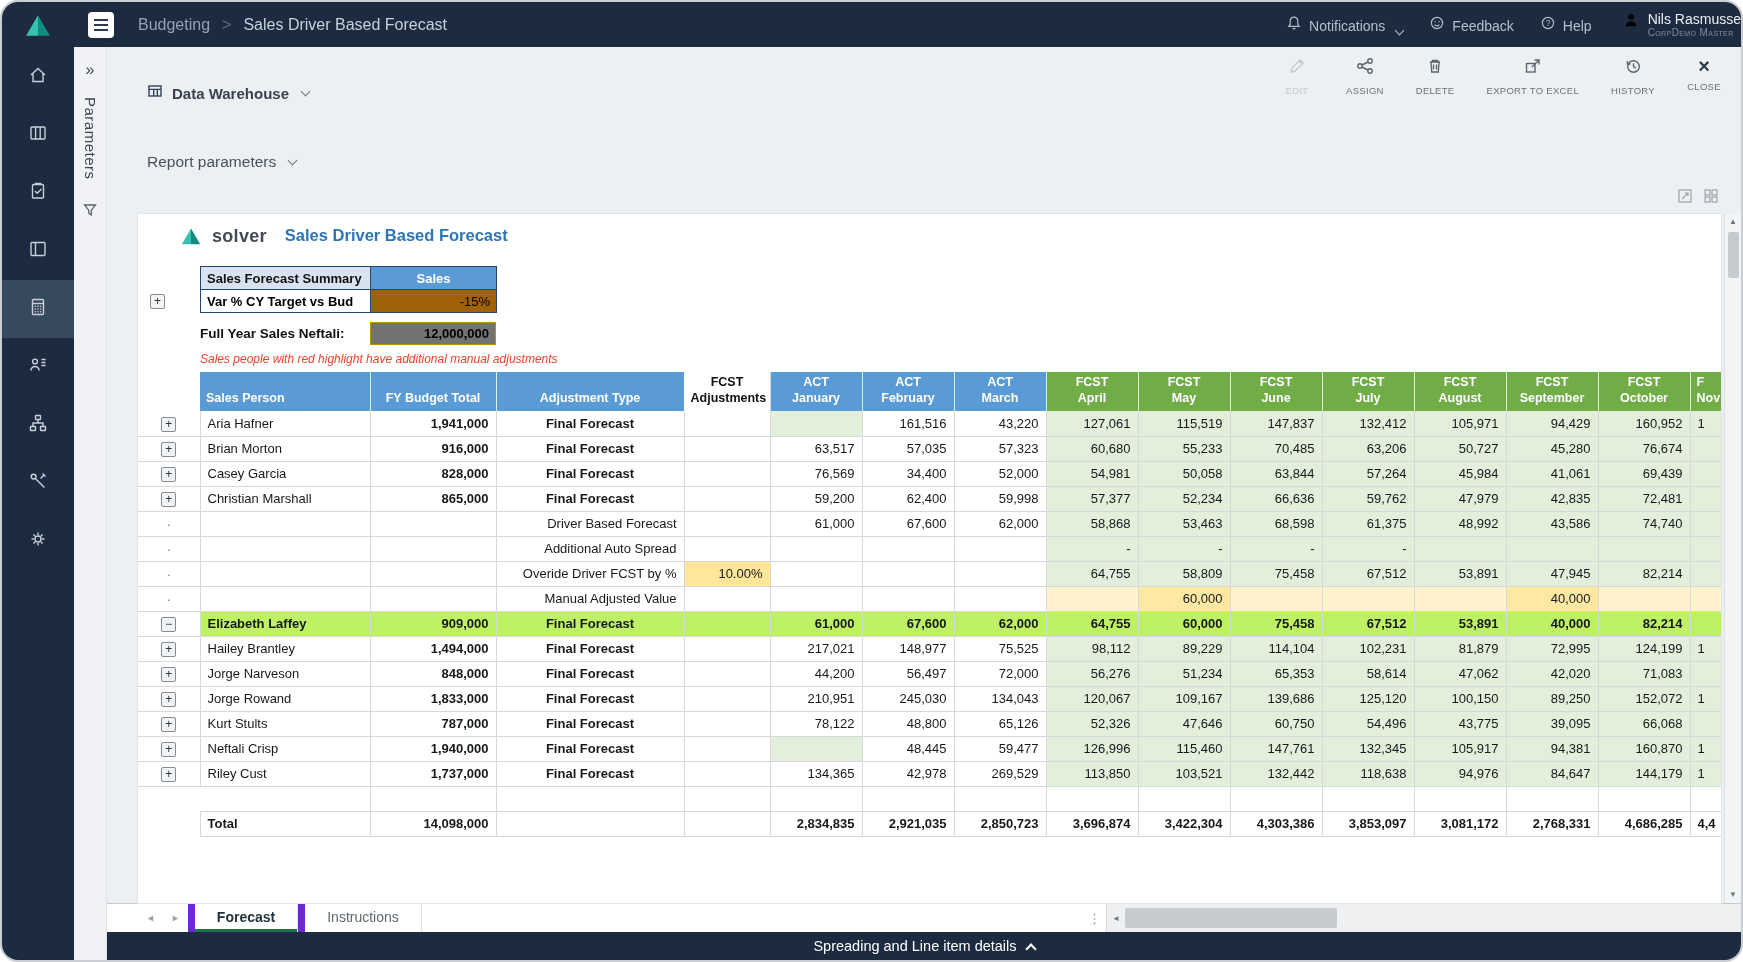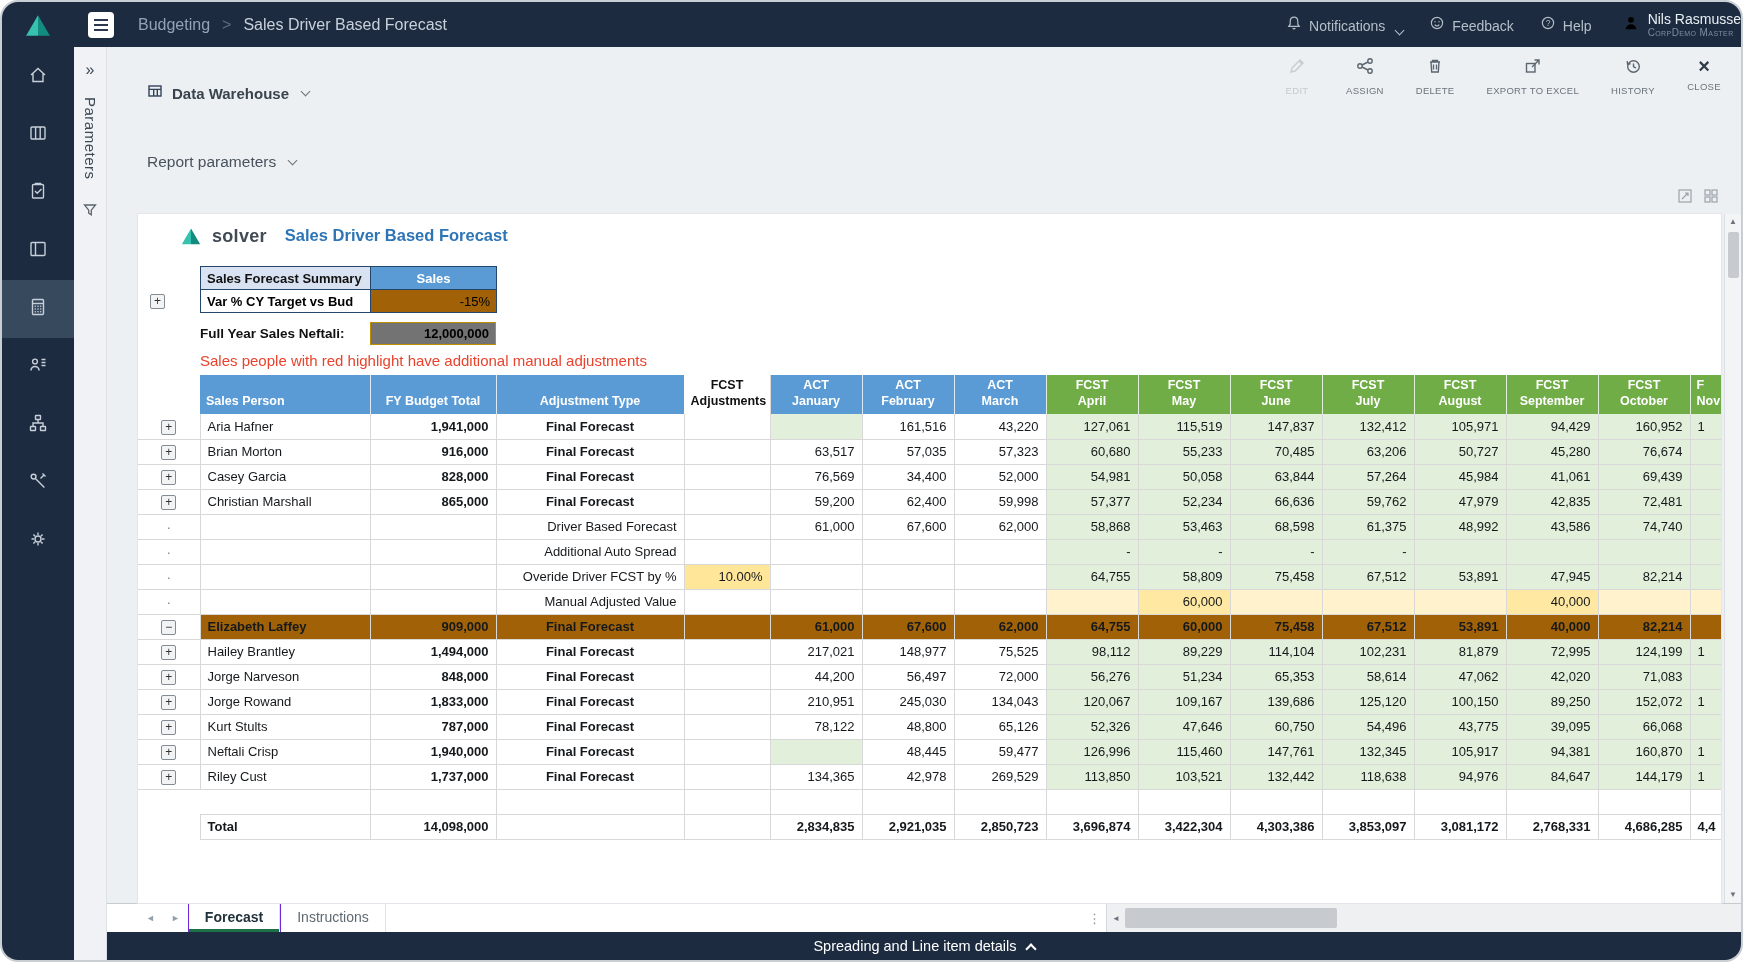--- a/index.html
+++ b/index.html
@@ -22,21 +22,21 @@
   .hamburger { width: 26px; height: 26px; background: #ffffff; border-radius: 4px; display: flex; flex-direction: column; justify-content: center; align-items: center; gap: 3px; cursor: pointer; flex-shrink: 0; }
   .hamburger i { display: block; width: 14px; height: 2px; background: #2b3850; }
   .breadcrumb { margin-left: 24px; font-size: 16px; display: flex; align-items: center; gap: 12px; }
   .bc-section { color: #93a2b4; cursor: pointer; }
   .bc-sep { color: #5e6f83; }
   .bc-page { color: #c7d1da; }
   .top-right { margin-left: auto; display: flex; align-items: center; gap: 26px; padding-right: 0; }
   .top-item { display: flex; align-items: flex-end; gap: 7px; color: #b4bfca; font-size: 14px; cursor: pointer; }
   .top-item svg { stroke: #b3bdc7; fill: none; stroke-width: 1.2; }
   .chev { display: inline-block; width: 7px; height: 7px; border-right: 1.6px solid currentColor; border-bottom: 1.6px solid currentColor; transform: rotate(45deg); margin-top: -4px; margin-left: 4px; }
-  .user-block { display: flex; align-items: center; gap: 8px; margin-left: 4px; cursor: pointer; }
+  .user-block { display: flex; gap: 8px; margin-left: 4px; cursor: pointer; }
   .user-texts { display: flex; flex-direction: column; align-items: flex-start; line-height: 1.15; }
   .user-name { color: #e9eef3; font-size: 14px; }
   .user-role { color: #7e8fa3; font-size: 10px; font-variant: small-caps; letter-spacing: .4px; }
 
   
   .bodyrow { flex: 1; display: flex; min-height: 0; }
 
   
   .param-strip { width: 33px; background: #f0f2f5; border-right: 1px solid #dde1e5; display: flex; flex-direction: column; align-items: center; padding-top: 14px; flex-shrink: 0; }
   .param-collapse { color: #3e4a56; font-size: 16px; cursor: pointer; }
@@ -87,21 +87,21 @@
   table.sum td { border: 1px solid #24466b; height: 23px; padding: 0 6px; }
   .sum-h1 { width: 170px; background: #d9e2f0; font-weight: bold; color: #111; }
   .sum-h2 { width: 126px; background: #5b9bd5; color: #fff; font-weight: bold; text-align: center; }
   .sum-l { font-weight: bold; background: #fff; }
   .sum-v { text-align: right; background: #a16207; }
 
   .target-row { margin: 9px 0 0 62px; display: flex; align-items: center; }
   .target-label { width: 170px; font-size: 13.5px; font-weight: bold; color: #111; }
   .target-value { width: 126px; height: 23px; background: #737373; border: 1px solid #bf9000; text-align: right; padding-right: 6px; font-size: 13px; font-weight: bold; line-height: 21px; cursor: text; }
 
-  .note { margin: 7px 0 0 62px; font-size: 15px; color: #e8432c; }
+  .note { margin: 7px 0 0 62px; font-size: 12px; font-style: italic; color: #e8432c; }
 
   
   table.fcst { border-collapse: collapse; table-layout: fixed; width: 1588px; margin-top: 6px; font-size: 13px; }
   table.fcst th { vertical-align: bottom; padding: 3px 6px 5px; font-size: 12.5px; line-height: 1.25; font-weight: bold; }
   th.gutter, td.gutter { background: transparent; border: none; }
   .hc-blue { background: #5b9bd5; color: #fff; border-right: 1px solid rgba(255,255,255,.8); }
   .hc-green { background: #70ad47; color: #fff; border-right: 1px solid rgba(255,255,255,.8); }
   .hc-white { background: #fff; color: #111; border-right: 1px solid #d8d8d8; }
   .al-left { text-align: left; } .al-center { text-align: center; }
 
@@ -111,33 +111,33 @@
   .cnum { text-align: right; }
   .cb { font-weight: bold; }
   .cadj { text-align: center; font-weight: bold; }
   .clab { text-align: right; color: #222; }
   .bgg { background: #e2efda; }
   .bgc { background: #fff2cc; }
   .cin { background: #ffe699; border: 1px solid #bf9000; cursor: text; }
   .cinm { background: #ffe9a2; border: 1px solid #c9a43d; cursor: text; }
   .cleft { text-align: left; padding-left: 2px; }
   .lastcol { border-right: none !important; }
-  .rh td { background: #a16207; font-weight: bold; }
+  .rh td { background: #bef264; font-weight: bold; }
   .rh td.gutter { background: transparent; font-weight: normal; }
   .rsp td { border: none; border-bottom: 1px solid #4a4a4a; height: 14px; background: #fff; }
   .rsp td.gutter { border: none; background: transparent; }
   .rt td { font-weight: bold; border-bottom: 2px solid #4a4a4a; background: #fff; }
   .rt td.gutter { border: none; background: transparent; }
   .exp { display: inline-block; width: 15px; height: 15px; line-height: 13px; border: 1px solid #848b93; background: #f2f3f4; font-size: 12px; color: #333; text-align: center; border-radius: 2px; cursor: pointer; }
   .gdot { color: #8a9097; font-size: 15px; }
 
   
   .tabbar { height: 29px; background: #fff; border-top: 1px solid #c6cbd1; display: flex; align-items: stretch; padding-left: 31px; font-size: 14px; flex-shrink: 0; }
   .tab-nav { color: #97a0a9; font-size: 9px; display: flex; align-items: center; padding: 0 8px; cursor: pointer; }
-  .tab { padding: 0 16px; line-height: 27px; border-right: 1px solid #e0e3e6; border-left: 1px solid #6d28d9; color: #5e6971; cursor: pointer; }
+  .tab { padding: 0 22px; line-height: 27px; border-right: 1px solid #e0e3e6; border-left: 7px solid #6d28d9; color: #5e6971; cursor: pointer; }
   .tab.active { font-weight: bold; color: #21323c; box-shadow: inset 0 -3px 0 #1e7145; }
   .tab-spacer { flex: 1; }
   .splitter { color: #8a929a; display: flex; align-items: center; font-size: 13px; padding: 0 5px; cursor: col-resize; }
   .hscroll { width: 635px; display: flex; align-items: stretch; background: #eef0f2; border-left: 1px solid #d5d9dd; }
   .hs-arrow { width: 18px; display: flex; align-items: center; justify-content: center; font-size: 8px; color: #6b737c; cursor: pointer; }
   .hs-thumb { width: 212px; margin: 4px 0; background: #c7cbd0; border-radius: 2px; cursor: pointer; }
   .hs-track { flex: 1; }
 
   
   .bottombar { height: 28px; background: #1d2b40; color: #fff; display: flex; align-items: center; justify-content: center; gap: 10px; font-size: 14.5px; flex-shrink: 0; cursor: pointer; }

